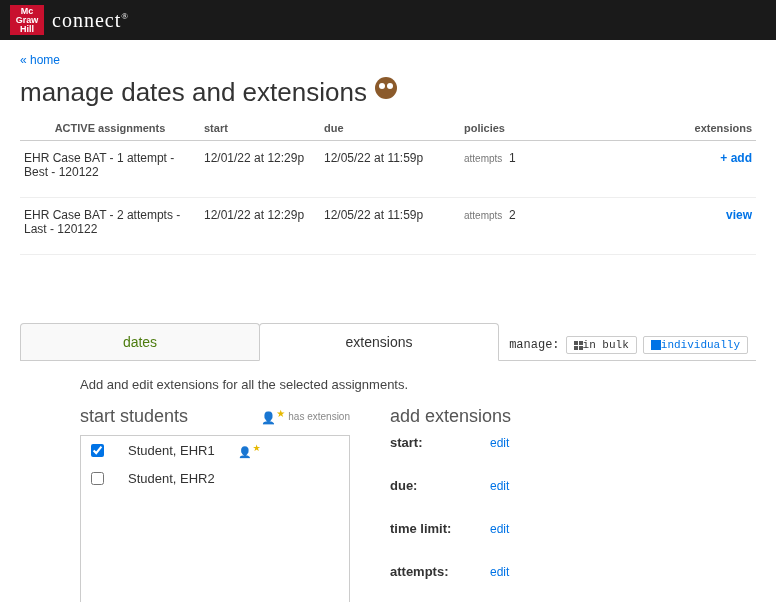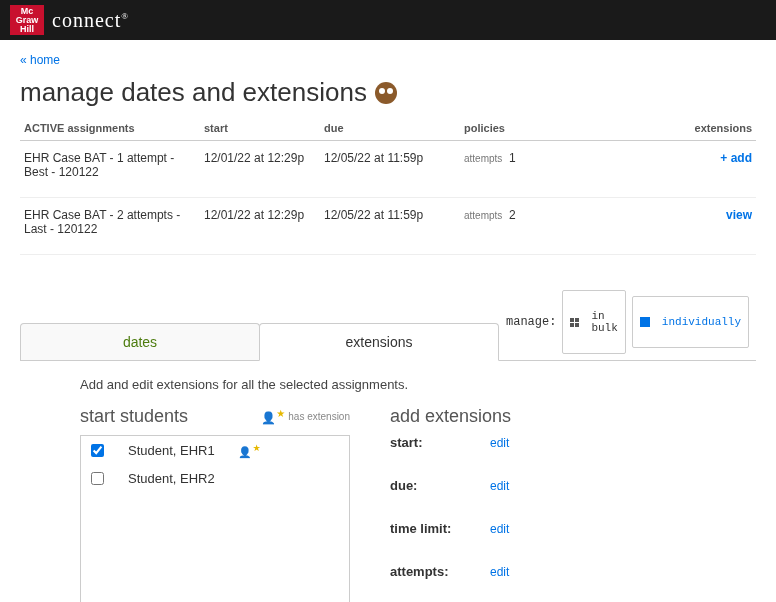--- a/index.html
+++ b/index.html
@@ -4,39 +4,39 @@
 <style>
   * { box-sizing: border-box; margin: 0; padding: 0; }
   body { font-family: Arial, Helvetica, sans-serif; font-size: 13px; color: #333; width: 776px; }
   .topbar { background: #1a1a1a; height: 40px; display: flex; align-items: center; padding: 0 10px; }
   .logo-block { display: flex; align-items: center; gap: 8px; }
   .mh-logo { background: #c8102e; color: #fff; font-size: 9px; font-weight: bold; width: 34px; height: 30px; display:flex; flex-direction:column; align-items:center; justify-content:center; line-height:1; }
   .mh-logo span { display:block; }
   .connect-word { color: #fff; font-family: Georgia, serif; font-size: 20px; letter-spacing: 1px; }
   .page { padding: 12px 20px 30px 20px; }
   .home-link { color: #0073e6; font-size: 12px; text-decoration: none; }
-  h1.page-title { font-size: 26px; font-weight: normal; color: #333; margin-top: 10px; display:flex; align-items:center; gap:8px; }
+  h1.page-title { font-size: 26px; font-weight: normal; color: #333; margin-top: 10px; display:flex; gap:8px; }
   .owl-icon { width:22px; height:22px; border-radius:50%; background:#8b5a2b; display:inline-flex; align-items:center; justify-content:center; position:relative; }
   .owl-icon::before, .owl-icon::after { content:''; position:absolute; top:6px; width:6px; height:6px; background:#fff; border-radius:50%; }
   .owl-icon::before { left:4px; }
   .owl-icon::after { right:4px; }
   .section-toggle { margin-top: 28px; color:#0073e6; font-weight:bold; font-size:13px; display:flex; align-items:center; gap:4px; cursor:pointer; }
   .caret-down { width:0; height:0; border-left:5px solid transparent; border-right:5px solid transparent; border-top:6px solid #0073e6; }
   table.assignments { width:100%; border-collapse: collapse; margin-top:8px; }
   table.assignments th { text-align:left; font-size:11px; font-weight:bold; color:#555; border-bottom:1px solid #ccc; padding:6px 4px; }
   table.assignments th:last-child, table.assignments td:last-child { text-align:right; }
   table.assignments td { padding:10px 4px 18px 4px; font-size:12px; color:#333; border-bottom:1px solid #eee; vertical-align:top; }
   .attempts-label { font-size:10px; color:#777; }
   .link { color:#0073e6; font-weight:bold; cursor:pointer; font-size:12px; }
   .tabbar { display:flex; margin-top:20px; border-bottom:1px solid #ccc; align-items:flex-end; }
   .tab { flex:0 0 240px; text-align:center; padding:10px 0; border:1px solid #ccc; border-bottom:none; background:#f5f5f5; font-size:14px; cursor:pointer; border-radius:4px 4px 0 0; margin-right:-1px; }
   .tab.inactive { color:#4d7c0f; background:#f9f9f9;margin-top:48px; }
   .tab.active { background:#fff; border-bottom:1px solid #fff; position:relative; top:1px; }
   .manage-area { margin-left:auto; display:flex; align-items:center; gap:6px; padding:6px 8px; font-size:12px;font-family:Liberation Mono, monospace; }
-  .bulk-btn, .indiv-btn { border:1px solid #ccc; padding:19px 7px; border-radius:2px; cursor:pointer; display:flex; align-items:center; gap:12px; font-size:11px; background:#fff; }
+  .bulk-btn, .indiv-btn { border:1px solid #ccc; padding:2px 7px; border-radius:2px; cursor:pointer; display:flex; align-items:center; gap:0; font-size:11px; background:#fff; }
   .bulk-icon { display:inline-grid; grid-template-columns:4px 4px; grid-template-rows:4px 4px; gap:1px; }
   .bulk-icon span { background:#555; }
   .indiv-icon { width:10px; height:10px; background:#0073e6; }
   .intro-text { margin:16px 0 14px 60px; font-size:13px; color:#444; }
   .panels { display:flex; gap:40px; padding:0 60px; }
   .panel-left { width:270px; }
   .panel-right { flex:1; }
   .panel-title { font-size:18px; color:#555; margin-bottom:8px; display:flex; align-items:center; justify-content:space-between; }
   .has-ext { font-size:10px; color:#888; display:flex; align-items:center; gap:3px; }
   .ext-icon { color:#d4a017; font-size:12px; }
@@ -66,21 +66,21 @@
 
   <h1 class="page-title">
     <span>manage dates and extensions</span>
     <span class="owl-icon"></span>
   </h1>
 
 
   <table class="assignments">
     <thead>
       <tr>
-        <th style="width:180px;">ACTIVE assignments</th>
+        <th style="width:180px;text-align:center;">ACTIVE assignments</th>
         <th style="width:120px;">start</th>
         <th style="width:140px;">due</th>
         <th style="width:160px;">policies</th>
         <th>extensions</th>
       </tr>
     </thead>
     <tbody>
       <tr>
         <td>EHR Case BAT - 1 attempt - Best - 120122</td>
         <td>12/01/22 at 12:29p</td>

